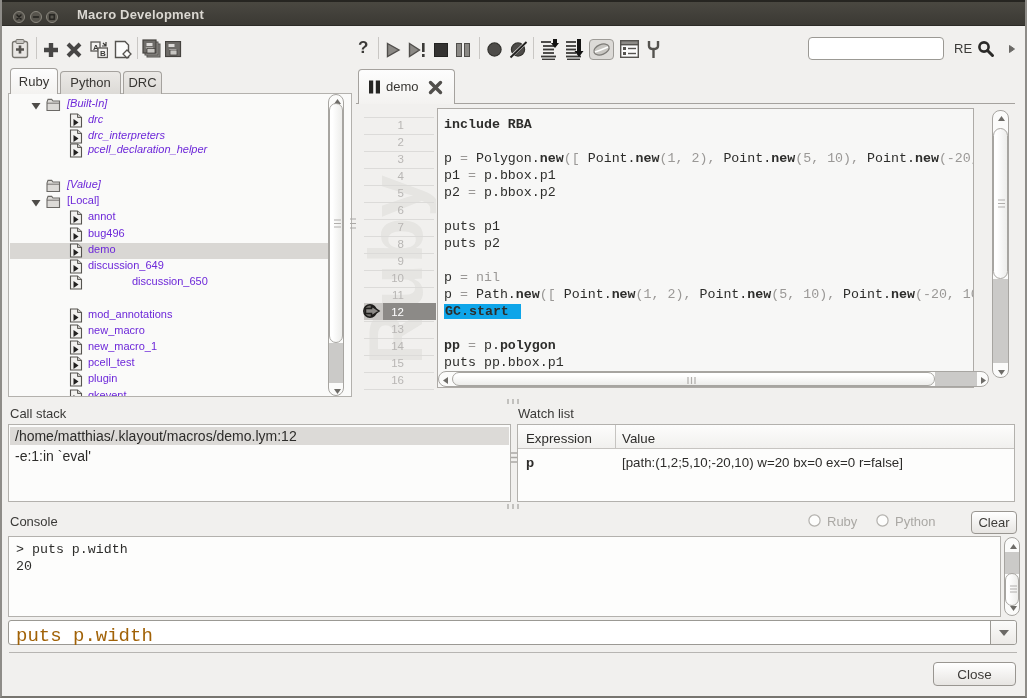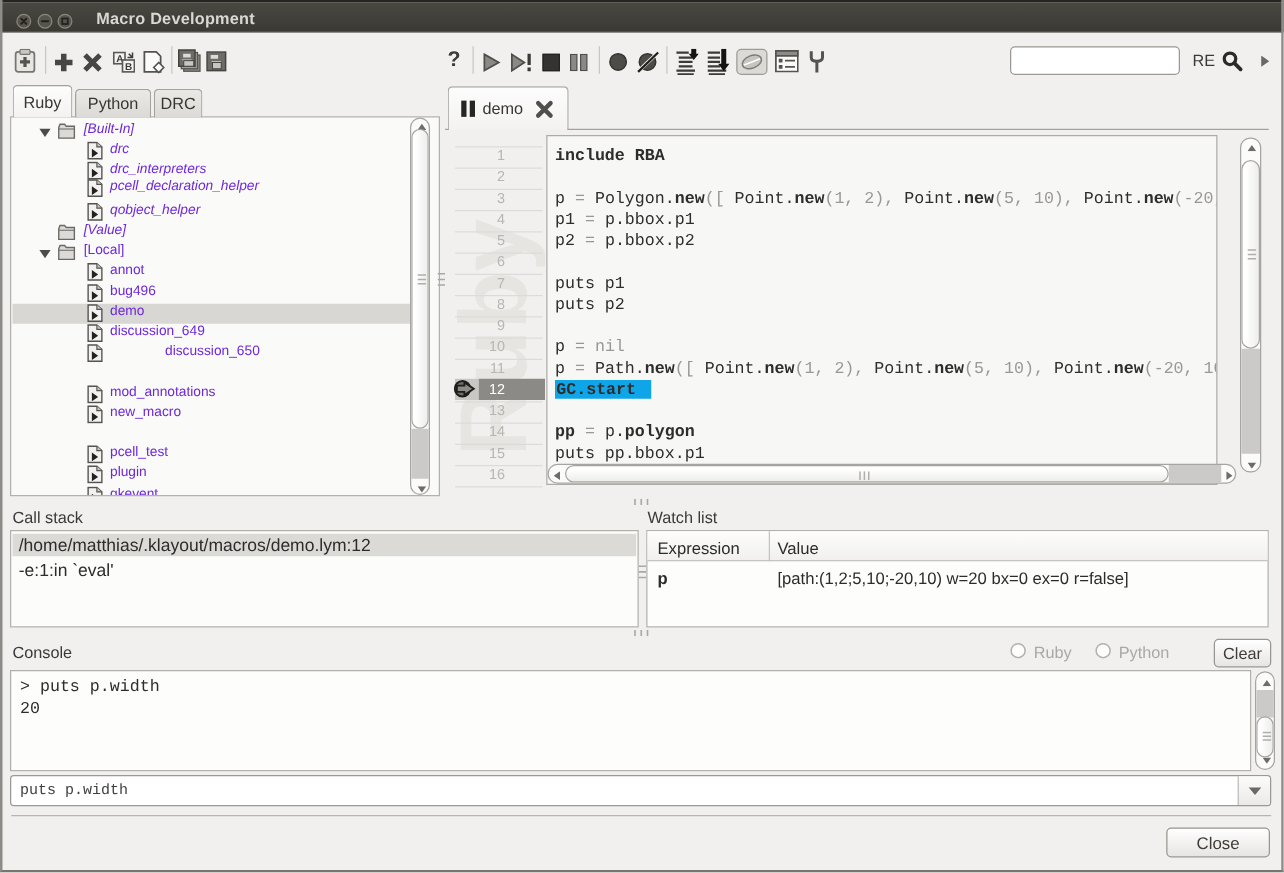--- a/index.html
+++ b/index.html
@@ -210,28 +210,20 @@
       <span class="tlbl" style="left:78px;font-style:italic;">drc_interpreters</span>
     </div>
 <div class="trow" style="top:49px;">
       <svg width="14" height="15" style="position:absolute;left:59px;top:0px;">
  <path d="M1.5 1 H8.5 L12.5 4.5 V14 H1.5 Z" fill="#f2f1ef" stroke="#55534f" stroke-width="1.1"></path>
  <path d="M8.5 1 L8.5 4.5 L12.5 4.5" fill="#c9c7c3" stroke="#55534f" stroke-width="0.9"></path>
  <path d="M4.5 6 L9.5 9.5 L4.5 13 Z" fill="#222120"></path>
 </svg>
       <span class="tlbl" style="left:78px;font-style:italic;">pcell_declaration_helper</span>
     </div>
-<div class="trow" style="top:67.8px;">
-      <svg width="14" height="15" style="position:absolute;left:59px;top:0px;">
- <path d="M1.5 1 H8.5 L12.5 4.5 V14 H1.5 Z" fill="#f2f1ef" stroke="#55534f" stroke-width="1.1"></path>
- <path d="M8.5 1 L8.5 4.5 L12.5 4.5" fill="#c9c7c3" stroke="#55534f" stroke-width="0.9"></path>
- <path d="M4.5 6 L9.5 9.5 L4.5 13 Z" fill="#222120"></path>
-</svg>
-      <span class="tlbl" style="left:78px;font-style:italic;">qobject_helper</span>
-    </div>
 <div class="trow" style="top:84.0px;">
       <svg width="15" height="14" style="position:absolute;left:36px;top:1px;">
  <path d="M1 4 L1 12.5 L13.5 12.5 L13.5 3 L7 3 L5.7 1.4 L2 1.4 Z" fill="#dcdad7" stroke="#6b6966" stroke-width="1.1"></path>
  <path d="M1 5.2 H13.5" stroke="#6b6966" stroke-width="0.9"></path>
 </svg>
       <span class="tlbl" style="left:57px;font-style:italic;">[Value]</span>
     </div>
 <div class="trow" style="top:100.2px;">
       <svg width="10" height="10" style="position:absolute;left:21px;top:4px;">
         <path d="M0.5 2 H9.5 L5 8.5 Z" fill="#4e4c49"></path>
@@ -290,20 +282,28 @@
 </svg>
       <span class="tlbl" style="left:78px;">mod_annotations</span>
     </div>
 <div class="trow" style="top:229.8px;">
       <svg width="14" height="15" style="position:absolute;left:59px;top:0px;">
  <path d="M1.5 1 H8.5 L12.5 4.5 V14 H1.5 Z" fill="#f2f1ef" stroke="#55534f" stroke-width="1.1"></path>
  <path d="M8.5 1 L8.5 4.5 L12.5 4.5" fill="#c9c7c3" stroke="#55534f" stroke-width="0.9"></path>
  <path d="M4.5 6 L9.5 9.5 L4.5 13 Z" fill="#222120"></path>
 </svg>
       <span class="tlbl" style="left:78px;">new_macro</span>
+    </div>
+<div class="trow" style="top:246.0px;">
+      <svg width="14" height="15" style="position:absolute;left:59px;top:0px;">
+ <path d="M1.5 1 H8.5 L12.5 4.5 V14 H1.5 Z" fill="#f2f1ef" stroke="#55534f" stroke-width="1.1"></path>
+ <path d="M8.5 1 L8.5 4.5 L12.5 4.5" fill="#c9c7c3" stroke="#55534f" stroke-width="0.9"></path>
+ <path d="M4.5 6 L9.5 9.5 L4.5 13 Z" fill="#222120"></path>
+</svg>
+      <span class="tlbl" style="left:78px;">new_macro_1</span>
     </div>
 <div class="trow" style="top:262.2px;">
       <svg width="14" height="15" style="position:absolute;left:59px;top:0px;">
  <path d="M1.5 1 H8.5 L12.5 4.5 V14 H1.5 Z" fill="#f2f1ef" stroke="#55534f" stroke-width="1.1"></path>
  <path d="M8.5 1 L8.5 4.5 L12.5 4.5" fill="#c9c7c3" stroke="#55534f" stroke-width="0.9"></path>
  <path d="M4.5 6 L9.5 9.5 L4.5 13 Z" fill="#222120"></path>
 </svg>
       <span class="tlbl" style="left:78px;">pcell_test</span>
     </div>
 <div class="trow" style="top:278.4px;">
@@ -493,21 +493,21 @@
   <svg class="abs" style="left:4.5px;top:68px;" width="7" height="5">
       <path d="M3.5 5 L7 0 H0 Z" fill="#6e6c68"></path>
     </svg>
   <div class="thumbv" style="top:35px;height:33px;"></div>
   <svg class="abs" style="left:4.5px;top:47px;" width="7" height="8">
       <path d="M0 1 H7 M0 4 H7 M0 7 H7" stroke="#b0aeab" stroke-width="1.1"></path>
     </svg>
 </div>
 
 <div class="abs" style="left:8px;top:620px;width:1009px;height:25px;background:#fff;border:1px solid #9b9994;border-radius:3px;">
-  <div class="mono" style="position:absolute;left:7px;top:4px;font-size:12px;color:#404040;">puts p.width</div>
+  <div class="mono" style="position:absolute;left:7px;top:4px;font-size:19px;color:#a16207;">puts p.width</div>
   <div style="position:absolute;right:0;top:0;width:26px;height:23px;background:linear-gradient(#fbfbfa,#eceae7);border-left:1px solid #9b9994;border-radius:0 3px 3px 0;">
     <svg style="position:absolute;left:7px;top:8px;" width="12" height="8">
         <path d="M1 1 H11 L6 7 Z" fill="#6b6966"></path>
       </svg>
   </div>
 </div>
 
 <div class="abs" style="left:9px;top:652px;width:1008px;height:1px;background:#b7b5b2;"></div>
 <div class="btn" style="left:933px;top:662px;width:83px;height:24px;font-size:13.5px;">
     <div style="margin-top:4px;">Close</div>

